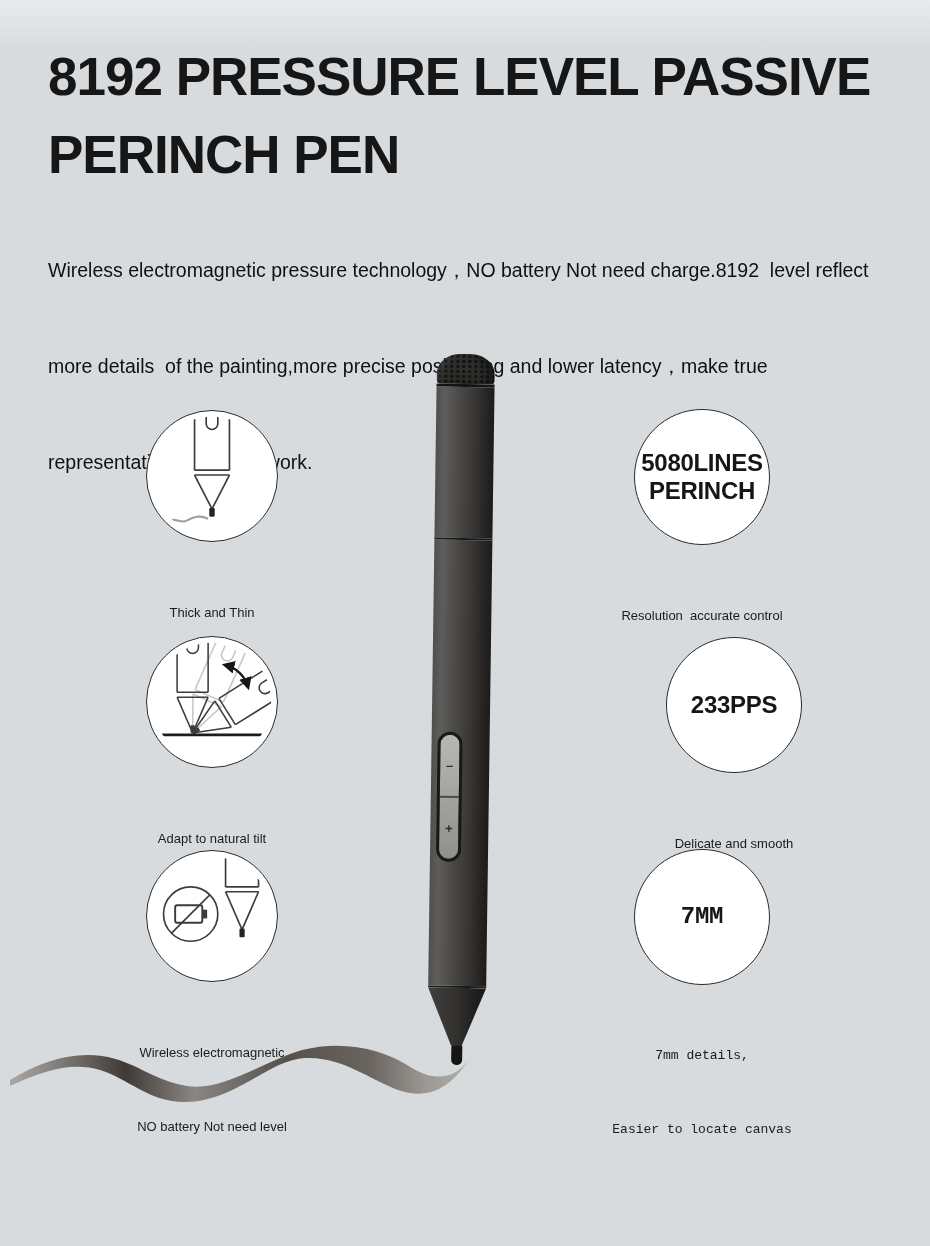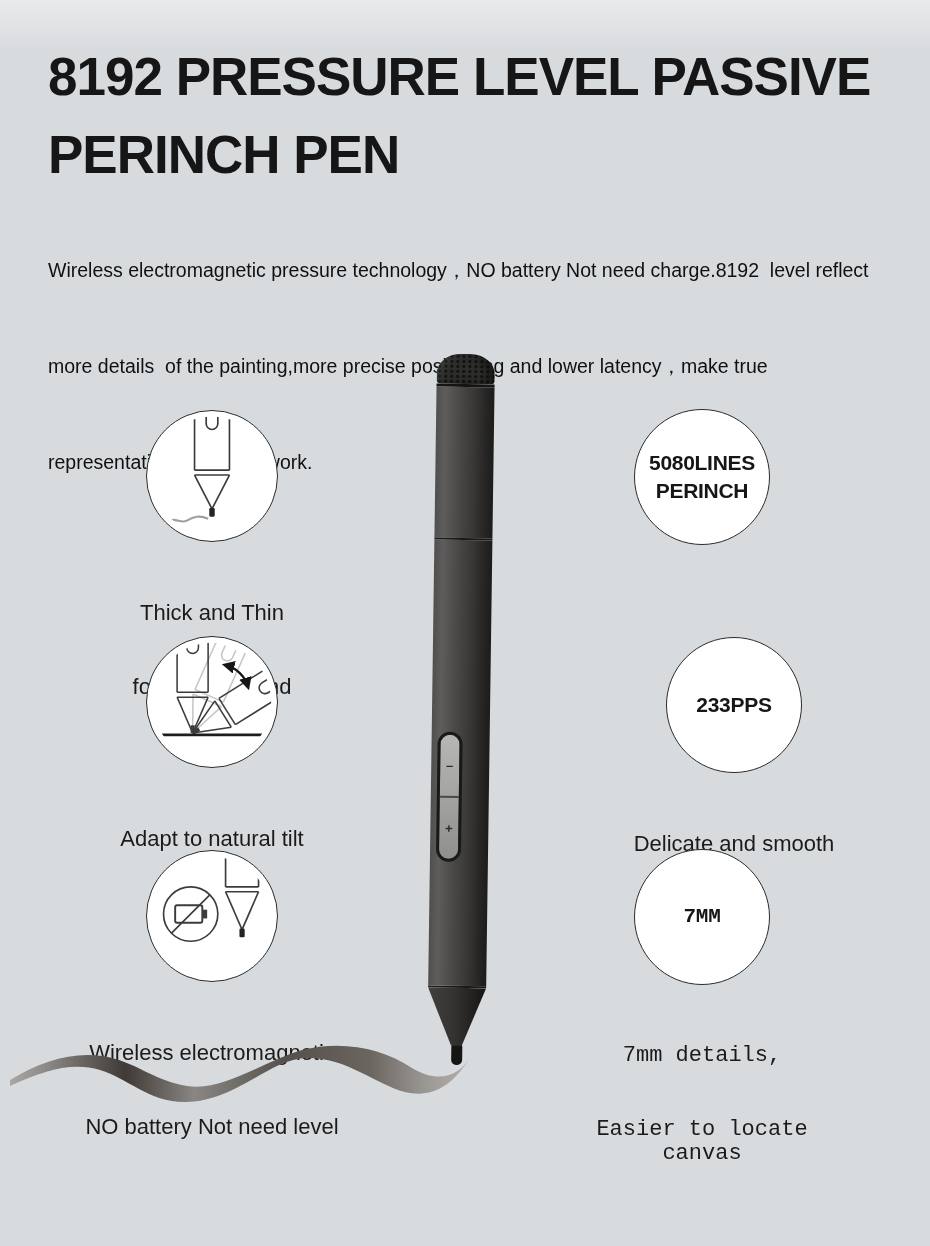--- a/index.html
+++ b/index.html
@@ -28,25 +28,25 @@
   .feature { position:absolute; width:280px; text-align:center; }
   .feature .icon-circle {
     width:132px; height:132px; margin:0 auto; border-radius:50%;
     background:#ffffff; border:1.8px solid #2b2b2b; box-sizing:border-box;
     display:flex; align-items:center; justify-content:center;
   }
   .feature .badge-circle {
     width:136px; height:136px; margin:0 auto; border-radius:50%;
     background:#ffffff; border:1.6px solid #2b2b2b; box-sizing:border-box;
     display:flex; flex-direction:column; align-items:center; justify-content:center;
-    font-size:21px; font-weight:700; line-height:28px; color:#161616;
+    font-size:24px; font-weight:700; line-height:28px; color:#161616;
     letter-spacing:-0.3px;
   }
   .feature .caption {
-    margin-top:10px; font-size:22px; line-height:24.5px; color:#1b1b1b;
+    margin-top:10px; font-size:13px; line-height:24.5px; color:#1b1b1b;
     white-space:pre-wrap;
   }
   .lf1 { left:72px;  top:410px; }
   .lf2 { left:72px;  top:636px; }
   .lf3 { left:72px;  top:850px; }
   .rf1 { left:562px; top:409px; }
   .rf2 { left:594px; top:637px; }
   .rf3 { left:562px; top:849px;font-family:Liberation Mono, monospace; }
   .feature svg { display:block; }
 
@@ -197,20 +197,24 @@
       <div>Wireless electromagnetic</div>
       <div>NO battery Not need level</div>
     </div>
   </div>
 
   <div class="feature rf1">
     <div class="badge-circle">
       <div>5080LINES</div>
       <div>PERINCH</div>
     </div>
+    <div class="caption">
+      <div>Resolution  accurate control</div>
+      <div></div>
+    </div>
   </div>
 
   <div class="feature rf2">
     <div class="badge-circle">
       <div>233PPS</div>
       <div></div>
     </div>
     <div class="caption">
       <div>Delicate and smooth</div>
     </div>

